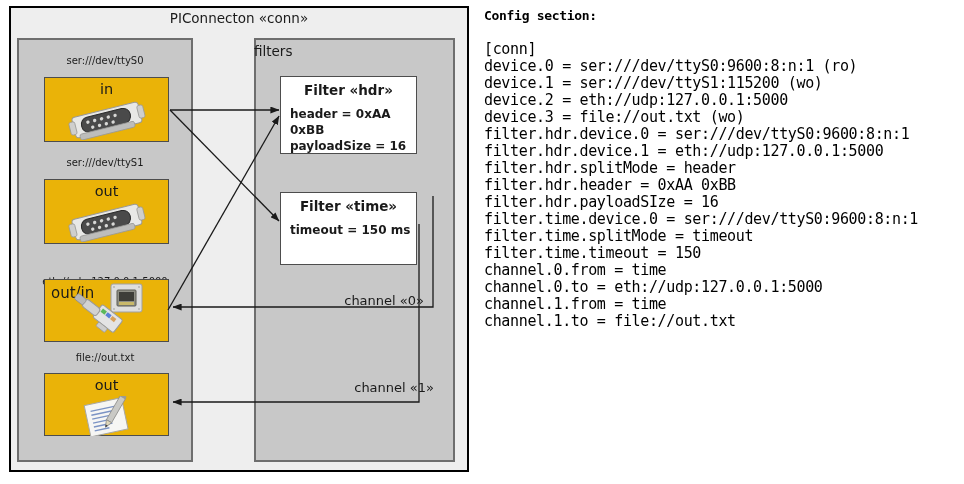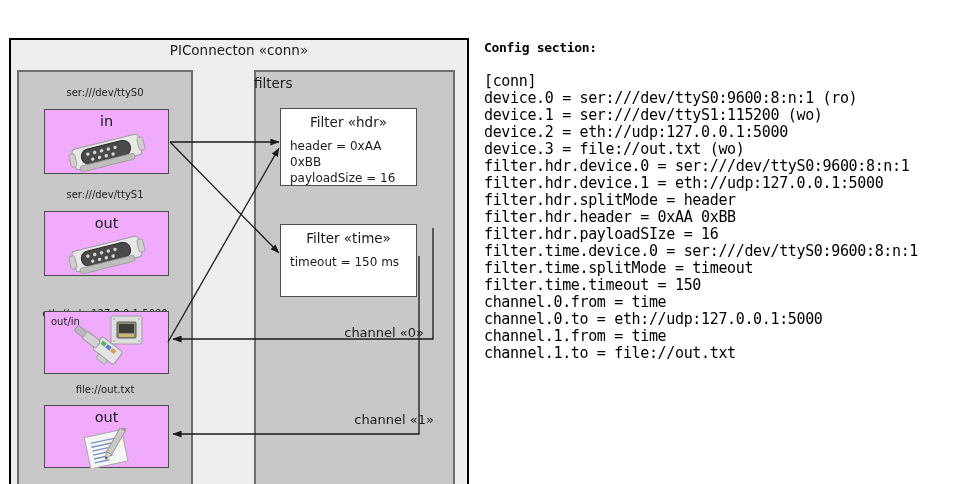--- a/index.html
+++ b/index.html
@@ -11,21 +11,20 @@
     width: 964px;
     height: 484px;
     overflow: hidden;
     font-family: "DejaVu Sans", sans-serif;
     -webkit-font-smoothing: antialiased;
   }
   #page {
     position: relative;
     width: 964px;
     height: 340px;
-    margin-top: 32px;
   }
 
   
   #diagram {
     position: absolute;
     left: 0; top: 0;
     width: 478px; height: 484px;
   }
   .outer-frame {
     position: absolute;
@@ -68,46 +67,47 @@
 
   .dev-label {
     position: absolute;
     text-align: center;
     font-size: 10px;
     color: #1a1a1a;
     white-space: nowrap;
   }
   .dev-box {
     position: absolute;
-    background: #f0abfc;
+    background: #eab308;
     border: 1.5px solid #4d4d4d;
     box-sizing: border-box;
   }
   .dev-dir {
     position: absolute;
     top: 3px; left: 0; width: 100%;
     text-align: center;
     font-size: 14.5px;
     color: #1a1a1a;
   }
   .dev-dir.eth-dir {
     text-align: left;
     left: 6px; top: 4px;
     width: auto;
-    font-size: 10px;
+    font-size: 15px;
   }
   .dev-icon {
     position: absolute;
   }
 
   .filter-box {
     position: absolute;
     background: #ffffff;
     border: 1.5px solid #4d4d4d;
     box-sizing: border-box;
+    font-weight: bold;
   }
   .filter-title {
     position: absolute;
     top: 5px; left: 0; width: 100%;
     text-align: center;
     font-size: 13.5px;
     color: #1a1a1a;
   }
   .filter-attrs {
     position: absolute;

